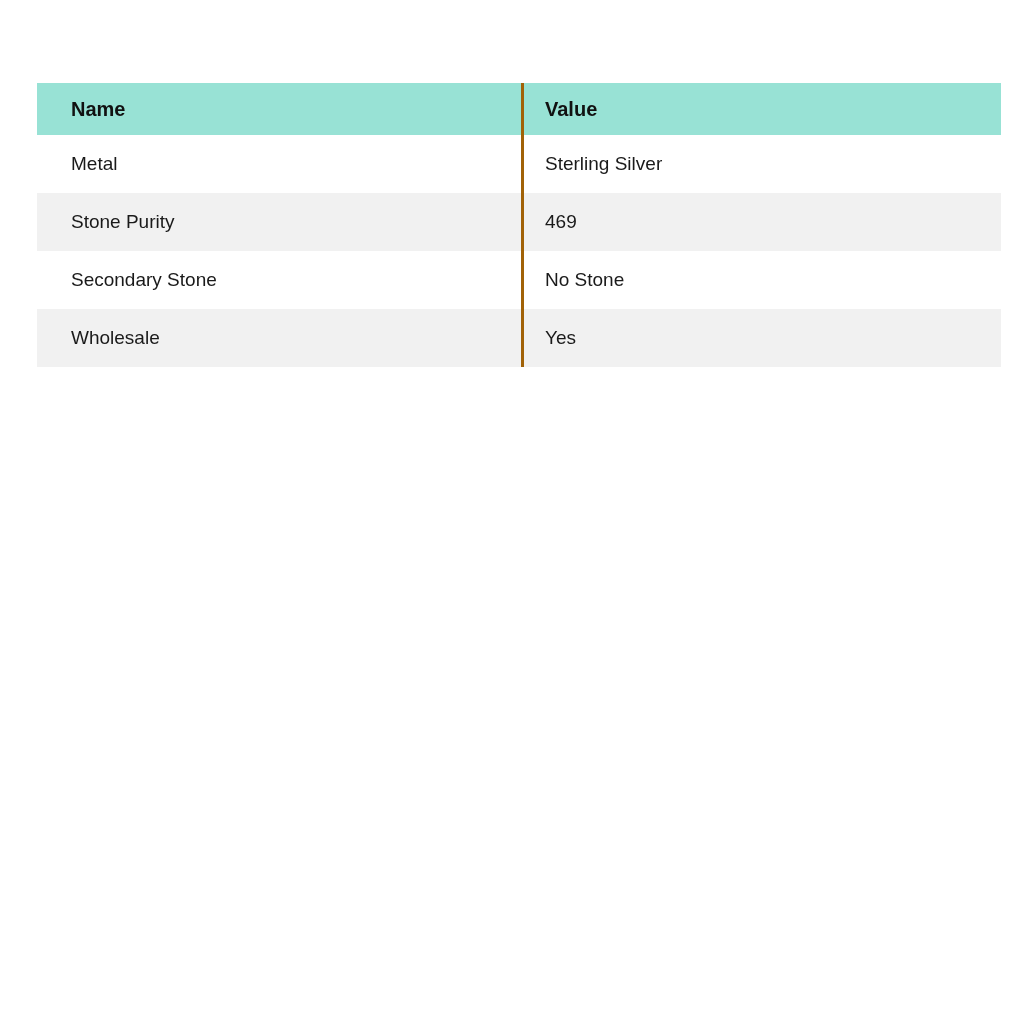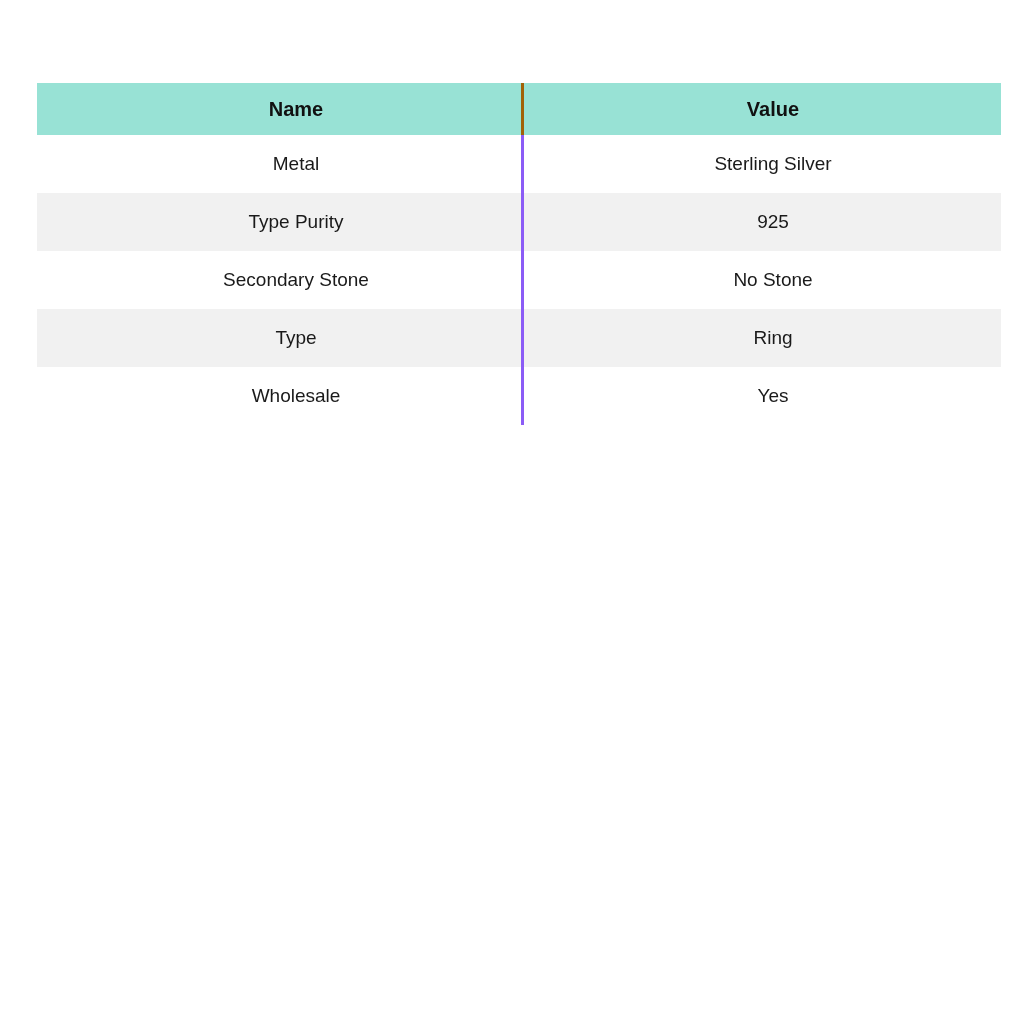--- a/index.html
+++ b/index.html
@@ -17,21 +17,21 @@
   }
   table.spec-table {
     width: 100%;
     border-collapse: separate;
     border-spacing: 0;
     table-layout: fixed;
   }
   table.spec-table col.c-name  { width: 484px; }
   table.spec-table col.c-value { width: 480px; }
   th, td {
-    text-align: center;
+    text-align: left;
     vertical-align: middle;
     overflow: hidden;
     white-space: nowrap;
   }
   thead th {
     background: #98e2d5;
     height: 52px;
     font-size: 20px;
     font-weight: 700;
     color: #111111;
@@ -43,21 +43,21 @@
   }
   tbody td {
     height: 58px;
     font-size: 19px;
     font-weight: 400;
     color: #1a1a1a;
     padding-left: 34px;
     background: #ffffff;
   }
   tbody td.value-col {
-    border-left: 3px solid #8b5cf6;
+    border-left: 3px solid #a16207;
     padding-left: 21px;
   }
   tbody tr:nth-child(even) td {
     background: #f1f1f1;
   }
 </style>
 </head>
 <body>
 
 <div class="spec-table-wrap">
@@ -71,30 +71,26 @@
         <th class="name-col">Name</th>
         <th class="value-col">Value</th>
       </tr>
     </thead>
     <tbody>
       <tr>
         <td class="name-col">Metal</td>
         <td class="value-col">Sterling Silver</td>
       </tr>
       <tr>
-        <td class="name-col">Type Purity</td>
-        <td class="value-col">925</td>
+        <td class="name-col">Stone Purity</td>
+        <td class="value-col">469</td>
       </tr>
       <tr>
         <td class="name-col">Secondary Stone</td>
         <td class="value-col">No Stone</td>
-      </tr>
-      <tr>
-        <td class="name-col">Type</td>
-        <td class="value-col">Ring</td>
       </tr>
       <tr>
         <td class="name-col">Wholesale</td>
         <td class="value-col">Yes</td>
       </tr>
     </tbody>
   </table>
 </div>
 
 </body></html>

